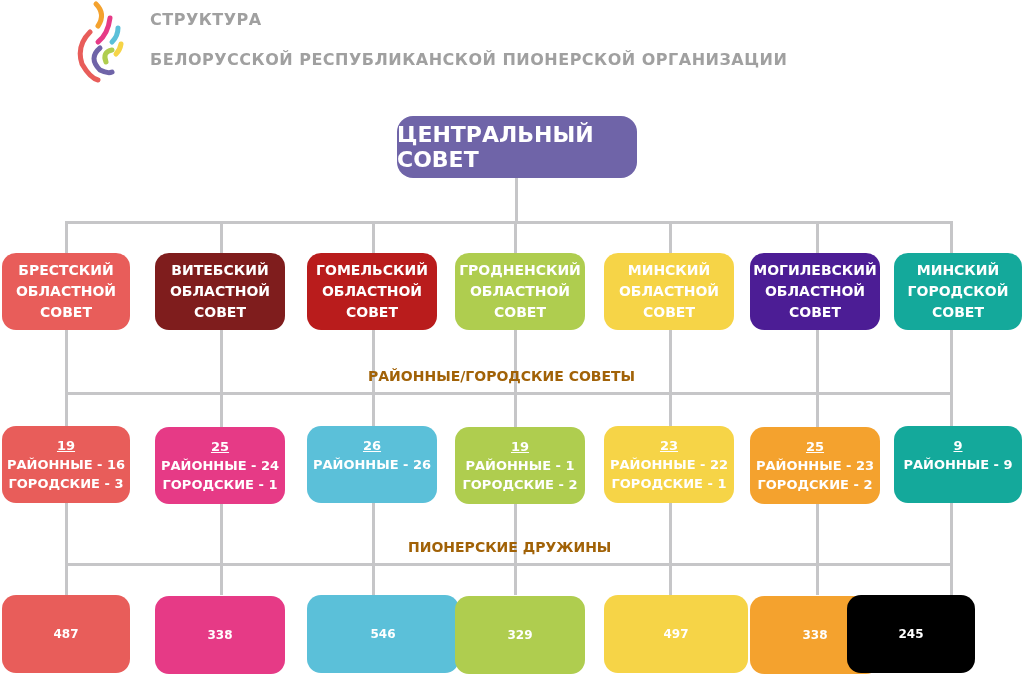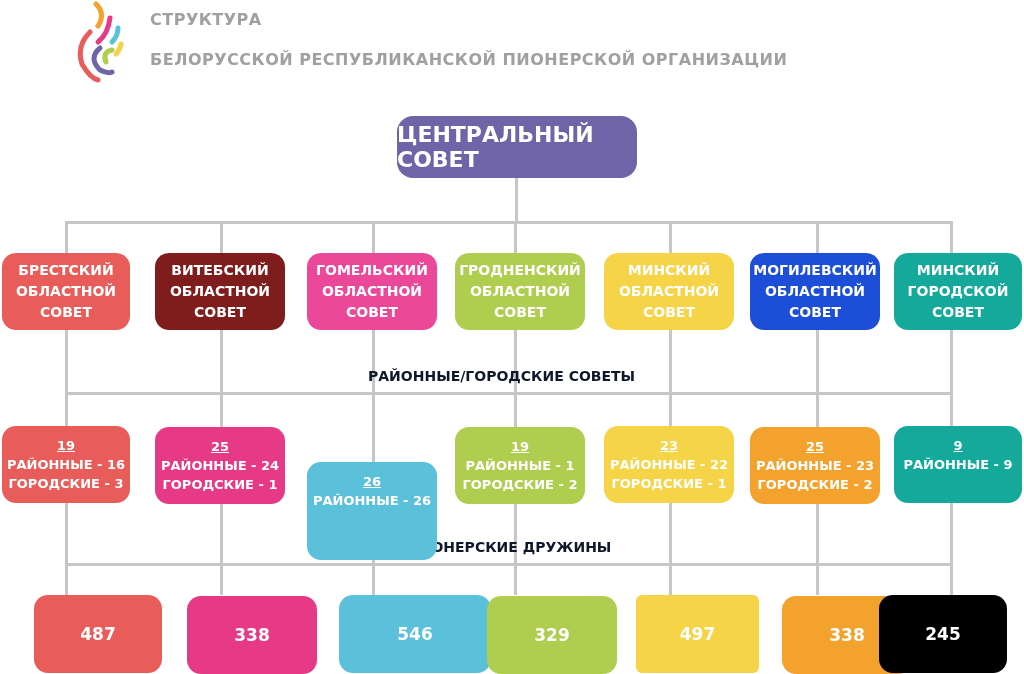--- a/index.html
+++ b/index.html
@@ -7,25 +7,25 @@
          font-family:"DejaVu Sans", "Liberation Sans", sans-serif; }
   .logo { position:absolute; left:76px; top:0; width:60px; height:88px; }
   .title { position:absolute; left:150px; color:#a0a0a0; font-weight:bold; letter-spacing:0.5px; }
   .title.l1 { top:10px; font-size:16px; }
   .title.l2 { top:50px; font-size:16px; }
   .line { position:absolute; background:#c6c6c8; }
   .box { position:absolute; border-radius:14px; color:#fff; font-weight:bold; 
          display:flex; flex-direction:column; justify-content:center; align-items:center; box-sizing:border-box; }
   .box.lvl1 { font-size:14px; line-height:21px; }
   .box.lvl2 { font-size:13px; line-height:19px; justify-content:flex-start; padding-top:10px; }
-  .box.lvl3 { font-size:17px;margin-left:32px; }
+  .box.lvl3 { font-size:12px; }
   .center-box { position:absolute; left:397px; top:116px; width:240px; height:62px; border-radius:16px;
                 background:#6f64a8; color:#fff; font-weight:bold; font-size:22px;
                 display:flex; align-items:center; justify-content:center; }
-  .section-label { position:absolute; color:#0f172a; font-weight:bold; font-size:14px; }
+  .section-label { position:absolute; color:#a16207; font-weight:bold; font-size:14px; }
   .u { text-decoration:underline; }
 </style>
 </head>
 <body>
 
 <svg class="logo" viewBox="0 0 60 88">
   <path d="M20 4 Q30 14 22 26" stroke="#f4a22e" stroke-width="5" fill="none" stroke-linecap="round"></path>
   <path d="M34 18 Q32 34 22 42" stroke="#e63a86" stroke-width="5" fill="none" stroke-linecap="round"></path>
   <path d="M42 28 Q42 36 36 42" stroke="#5bc0d9" stroke-width="5" fill="none" stroke-linecap="round"></path>
   <path d="M45 44 Q44 50 40 54" stroke="#f6d447" stroke-width="5" fill="none" stroke-linecap="round"></path>
@@ -57,57 +57,57 @@
 <div class="box lvl1" style="left:2px; top:253px; width:128px; height:77px; background:#e85d5a;">
   <div>БРЕСТСКИЙ</div>
   <div>ОБЛАСТНОЙ</div>
   <div>СОВЕТ</div>
 </div>
 <div class="box lvl1" style="left:155px; top:253px; width:130px; height:77px; background:#7f1d1d;">
   <div>ВИТЕБСКИЙ</div>
   <div>ОБЛАСТНОЙ</div>
   <div>СОВЕТ</div>
 </div>
-<div class="box lvl1" style="left:307px; top:253px; width:130px; height:77px; background:#ec4899;">
+<div class="box lvl1" style="left:307px; top:253px; width:130px; height:77px; background:#b91c1c;">
   <div>ГОМЕЛЬСКИЙ</div>
   <div>ОБЛАСТНОЙ</div>
   <div>СОВЕТ</div>
 </div>
 <div class="box lvl1" style="left:455px; top:253px; width:130px; height:77px; background:#afcd4f;">
   <div>ГРОДНЕНСКИЙ</div>
   <div>ОБЛАСТНОЙ</div>
   <div>СОВЕТ</div>
 </div>
 <div class="box lvl1" style="left:604px; top:253px; width:130px; height:77px; background:#f6d447;">
   <div>МИНСКИЙ</div>
   <div>ОБЛАСТНОЙ</div>
   <div>СОВЕТ</div>
 </div>
-<div class="box lvl1" style="left:750px; top:253px; width:130px; height:77px; background:#1d4ed8;">
+<div class="box lvl1" style="left:750px; top:253px; width:130px; height:77px; background:#4c1d95;">
   <div>МОГИЛЕВСКИЙ</div>
   <div>ОБЛАСТНОЙ</div>
   <div>СОВЕТ</div>
 </div>
 <div class="box lvl1" style="left:894px; top:253px; width:128px; height:77px; background:#14a99b;">
   <div>МИНСКИЙ</div>
   <div>ГОРОДСКОЙ</div>
   <div>СОВЕТ</div>
 </div>
 
 <div class="box lvl2" style="left:2px; top:426px; width:128px; height:77px; background:#e85d5a;">
   <div class="u">19</div>
   <div>РАЙОННЫЕ - 16</div>
   <div>ГОРОДСКИЕ - 3</div>
 </div>
 <div class="box lvl2" style="left:155px; top:427px; width:130px; height:77px; background:#e63a86;">
   <div class="u">25</div>
   <div>РАЙОННЫЕ - 24</div>
   <div>ГОРОДСКИЕ - 1</div>
 </div>
-<div class="box lvl2" style="left:307px; top:426px; width:130px; height:98px; background:#5bc0d9;margin-top:36px;">
+<div class="box lvl2" style="left:307px; top:426px; width:130px; height:77px; background:#5bc0d9;">
   <div class="u">26</div>
   <div>РАЙОННЫЕ - 26</div>
 </div>
 <div class="box lvl2" style="left:455px; top:427px; width:130px; height:77px; background:#afcd4f;">
   <div class="u">19</div>
   <div>РАЙОННЫЕ - 1</div>
   <div>ГОРОДСКИЕ - 2</div>
 </div>
 <div class="box lvl2" style="left:604px; top:426px; width:130px; height:77px; background:#f6d447;">
   <div class="u">23</div>
@@ -121,15 +121,15 @@
 </div>
 <div class="box lvl2" style="left:894px; top:426px; width:128px; height:77px; background:#14a99b;">
   <div class="u">9</div>
   <div>РАЙОННЫЕ - 9</div>
 </div>
 
 <div class="box lvl3" style="left:2px; top:595px; width:128px; height:78px; background:#e85d5a;">487</div>
 <div class="box lvl3" style="left:155px; top:596px; width:130px; height:78px; background:#e63a86;">338</div>
 <div class="box lvl3" style="left:307px; top:595px; width:152px; height:78px; background:#5bc0d9;">546</div>
 <div class="box lvl3" style="left:455px; top:596px; width:130px; height:78px; background:#afcd4f;">329</div>
-<div class="box lvl3" style="left:604px; top:595px; width:123px; height:78px; background:#f6d447;border-radius:6px;">497</div>
+<div class="box lvl3" style="left:604px; top:595px; width:144px; height:78px; background:#f6d447;">497</div>
 <div class="box lvl3" style="left:750px; top:596px; width:130px; height:78px; background:#f4a22e;">338</div>
 <div class="box lvl3" style="left:847px; top:595px; width:128px; height:78px; background:#000000;">245</div>
 
 </body></html>

